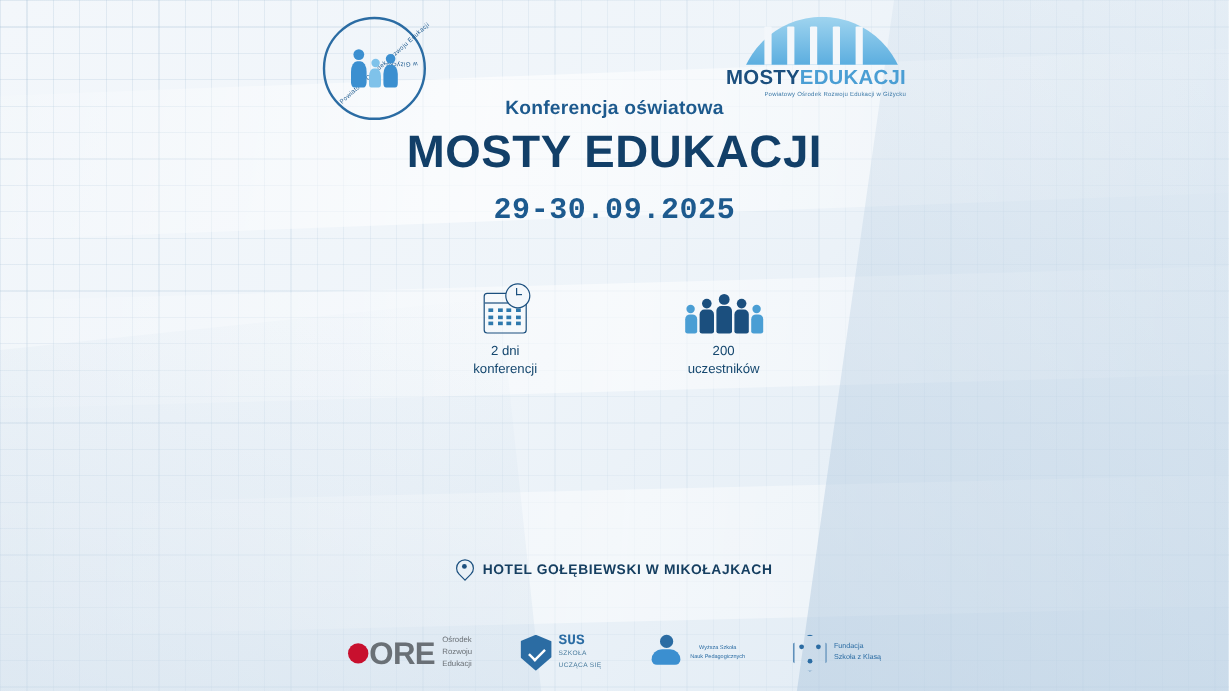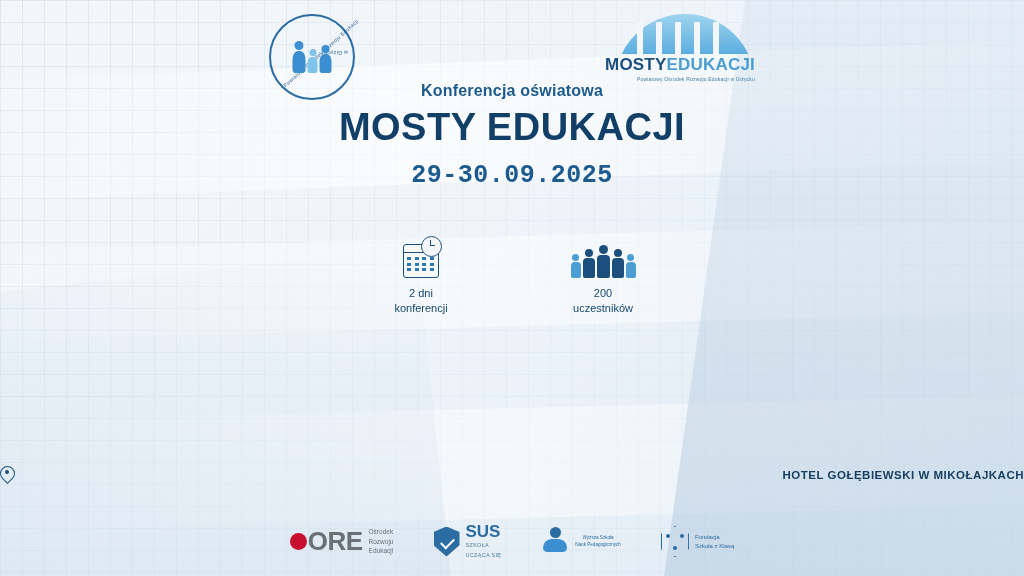--- a/index.html
+++ b/index.html
@@ -367,21 +367,21 @@
     color: #16486f;
   }
 
   
   .venue {
     position: absolute;
     top: 466px;
     left: 0;
     width: 100%;
     display: flex;
-    justify-content: space-between;
+    justify-content: center;
     align-items: center;
     gap: 9px;
   }
   .pin-icon {
     position: relative;
     width: 13px;
     height: 17px;
   }
   .pin-icon .p {
     position: absolute;
@@ -432,21 +432,21 @@
     width: 26px; height: 30px;
     background: #2b6ca3;
     clip-path: polygon(50% 0%, 100% 18%, 100% 62%, 50% 100%, 0% 62%, 0% 18%);
     position: relative;
   }
   .sp-sus .shield .tick {
     position: absolute; left: 7px; top: 11px; width: 11px; height: 6px;
     border-left: 2px solid #fff; border-bottom: 2px solid #fff;
     transform: rotate(-45deg);
   }
-  .sp-sus .big { font-size: 17px; font-weight: bold; color: #2b6ca3; line-height: 1; }
+  .sp-sus .big { font-size: 12px; font-weight: bold; color: #2b6ca3; line-height: 1; font-family: Liberation Mono, monospace; }
   .sp-sus .small { font-size: 5.5px; color: #4a7c9e; line-height: 1.45; margin-top: 2px; letter-spacing: 0.3px; }
 
   .sp-wsnp .mark {
     position: relative; width: 28px; height: 30px;
   }
   .sp-wsnp .mark .b1 { position: absolute; left: 9px; top: 0; width: 11px; height: 11px; border-radius: 50%; background: #2b6ca3; }
   .sp-wsnp .mark .b2 { position: absolute; left: 2px; top: 12px; width: 24px; height: 13px; border-radius: 12px 12px 6px 6px; background: #3b8fd0; }
   .sp-wsnp .txt { font-size: 4.6px; line-height: 1.5; color: #2b6ca3; text-align: center; }
 
   .sp-sk .hex {

